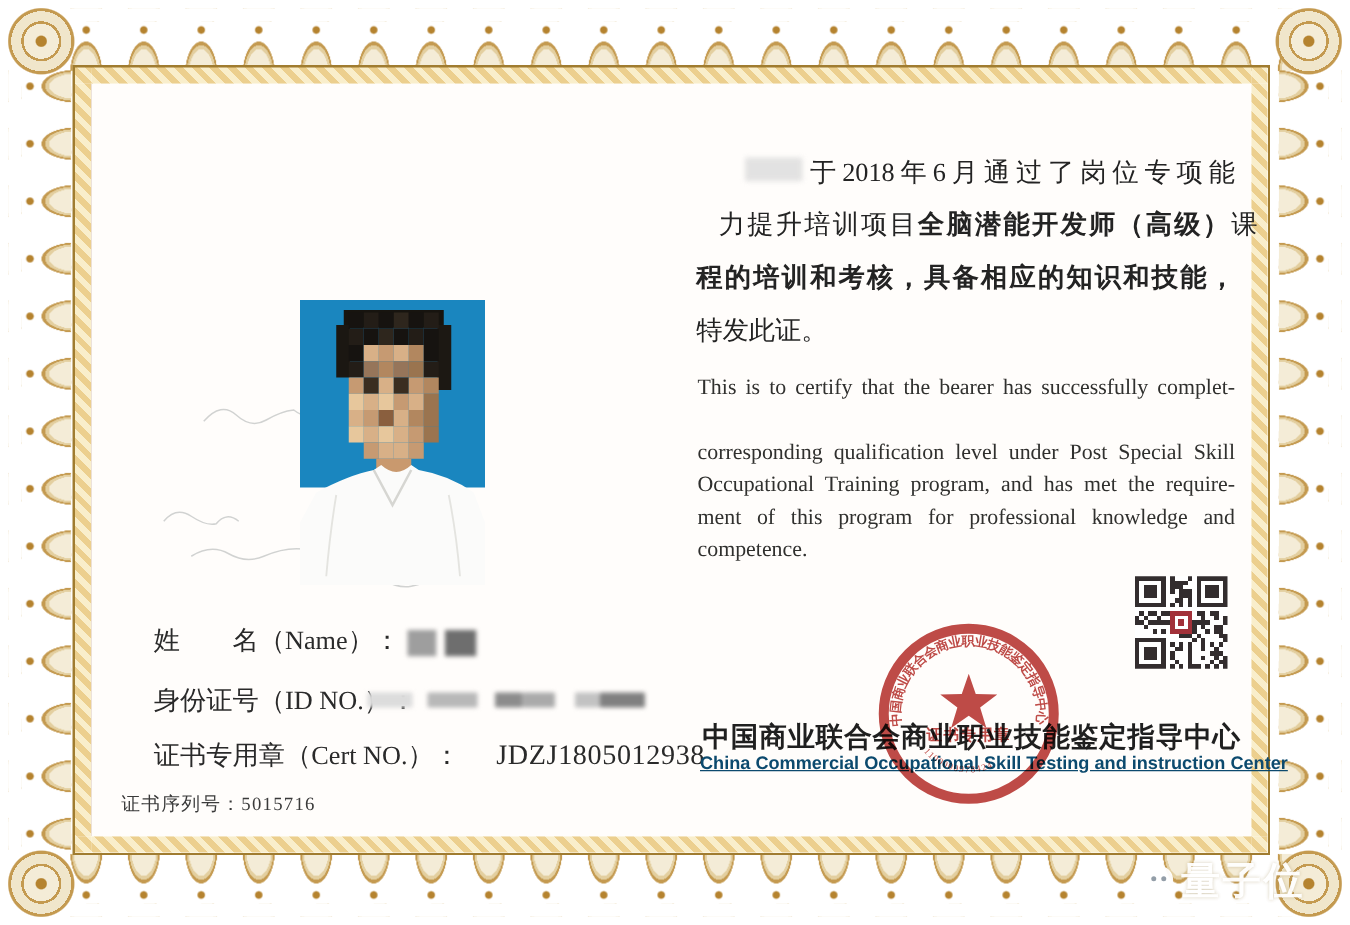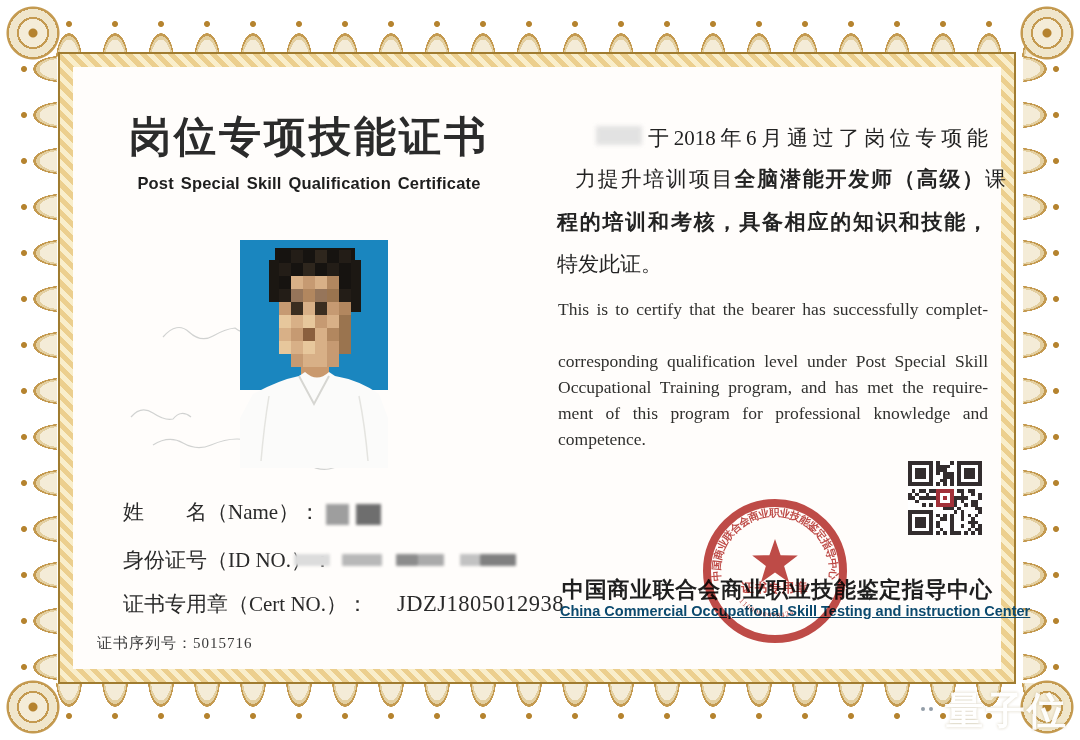--- a/index.html
+++ b/index.html
@@ -87,45 +87,41 @@
              text-align:justify;text-align-last:justify;white-space:nowrap;text-decoration:underline;}
 
   .seal-svg{left:624px;top:426px;mix-blend-mode:multiply;opacity:.88;}
   .qr-svg{left:835px;top:394px;shape-rendering:crispEdges;}
   .photo-svg{left:166px;top:169px;}
   .scribble-svg{left:40px;top:250px;opacity:.45;}
 
   
   .watermark{position:absolute;left:912px;top:684px;display:flex;align-items:center;gap:5px;
              opacity:.95;}
-  .wm-text{color:#ffffff;font-size:39px;font-weight:bold;letter-spacing:2px;
+  .wm-text{color:#ffffff;font-size:31px;font-weight:bold;letter-spacing:2px;
            font-family:Liberation Sans, sans-serif;text-shadow:0 0 3px rgba(160,140,90,.45);}
 </style>
 </head>
 <body>
 
 <div class="page">
 
   <div class="lace lace-h lace-top"></div>
   <div class="lace lace-h lace-bottom"></div>
   <div class="lace lace-v lace-left"></div>
   <div class="lace lace-v lace-right"></div>
   <div class="lace lace-corner lc-tl"></div>
   <div class="lace lace-corner lc-tr"></div>
   <div class="lace lace-corner lc-bl"></div>
   <div class="lace lace-corner lc-br"></div>
 
   <div class="gold-frame"></div>
 
   <div class="content">
 
-    <div class="abs title-block">
-      <div class="title-cn">岗位专项技能证书</div>
-      <div class="title-en">Post Special Skill Qualification Certificate</div>
-    </div>
 
     <svg class="abs scribble-svg" width="340" height="170">
       <g fill="none" stroke="#9aa0a0" stroke-width="1.2">
         <path d="M50,20 q14,-16 26,-5 t24,4 t22,-8 q10,8 22,2"></path>
         <path d="M18,100 q10,-12 22,-4 t20,6 q8,-10 18,-2"></path>
         <path d="M40,128 q16,-10 30,-2 t28,2 t26,-6 t30,4 t26,-4"></path>
         <path d="M170,150 q12,-10 24,-3 t22,5 t20,-7"></path>
       </g>
     </svg>
 

